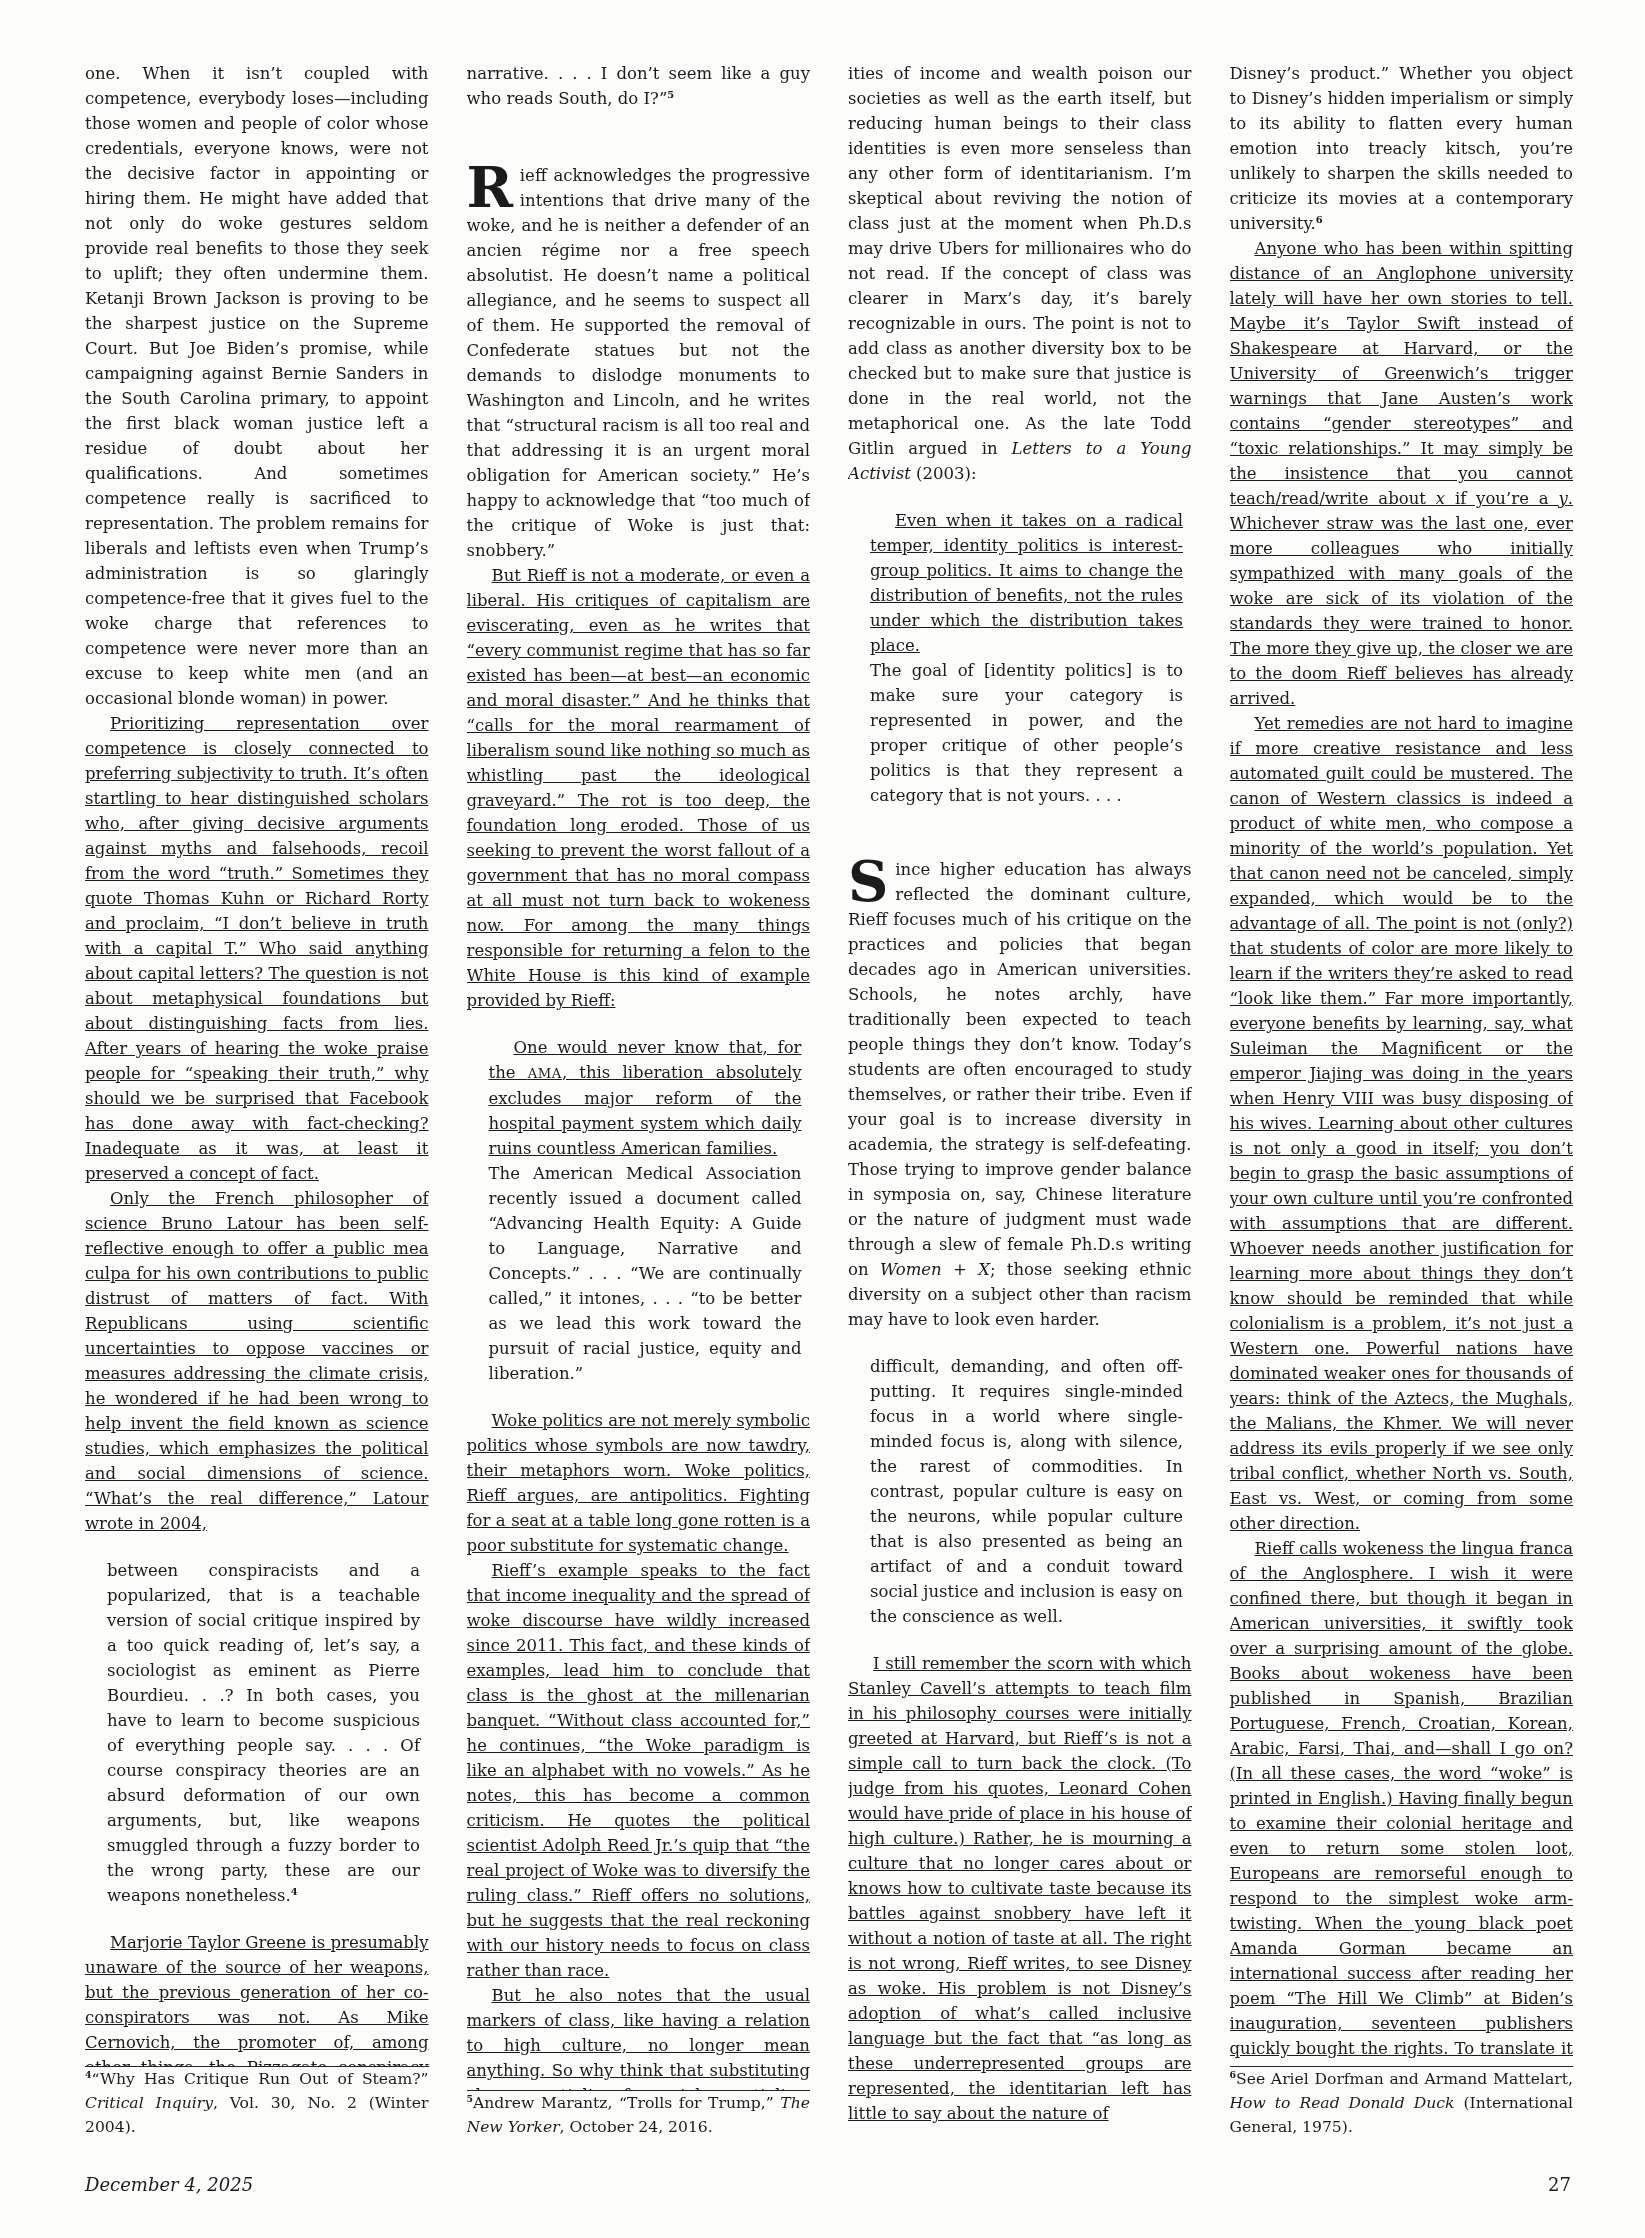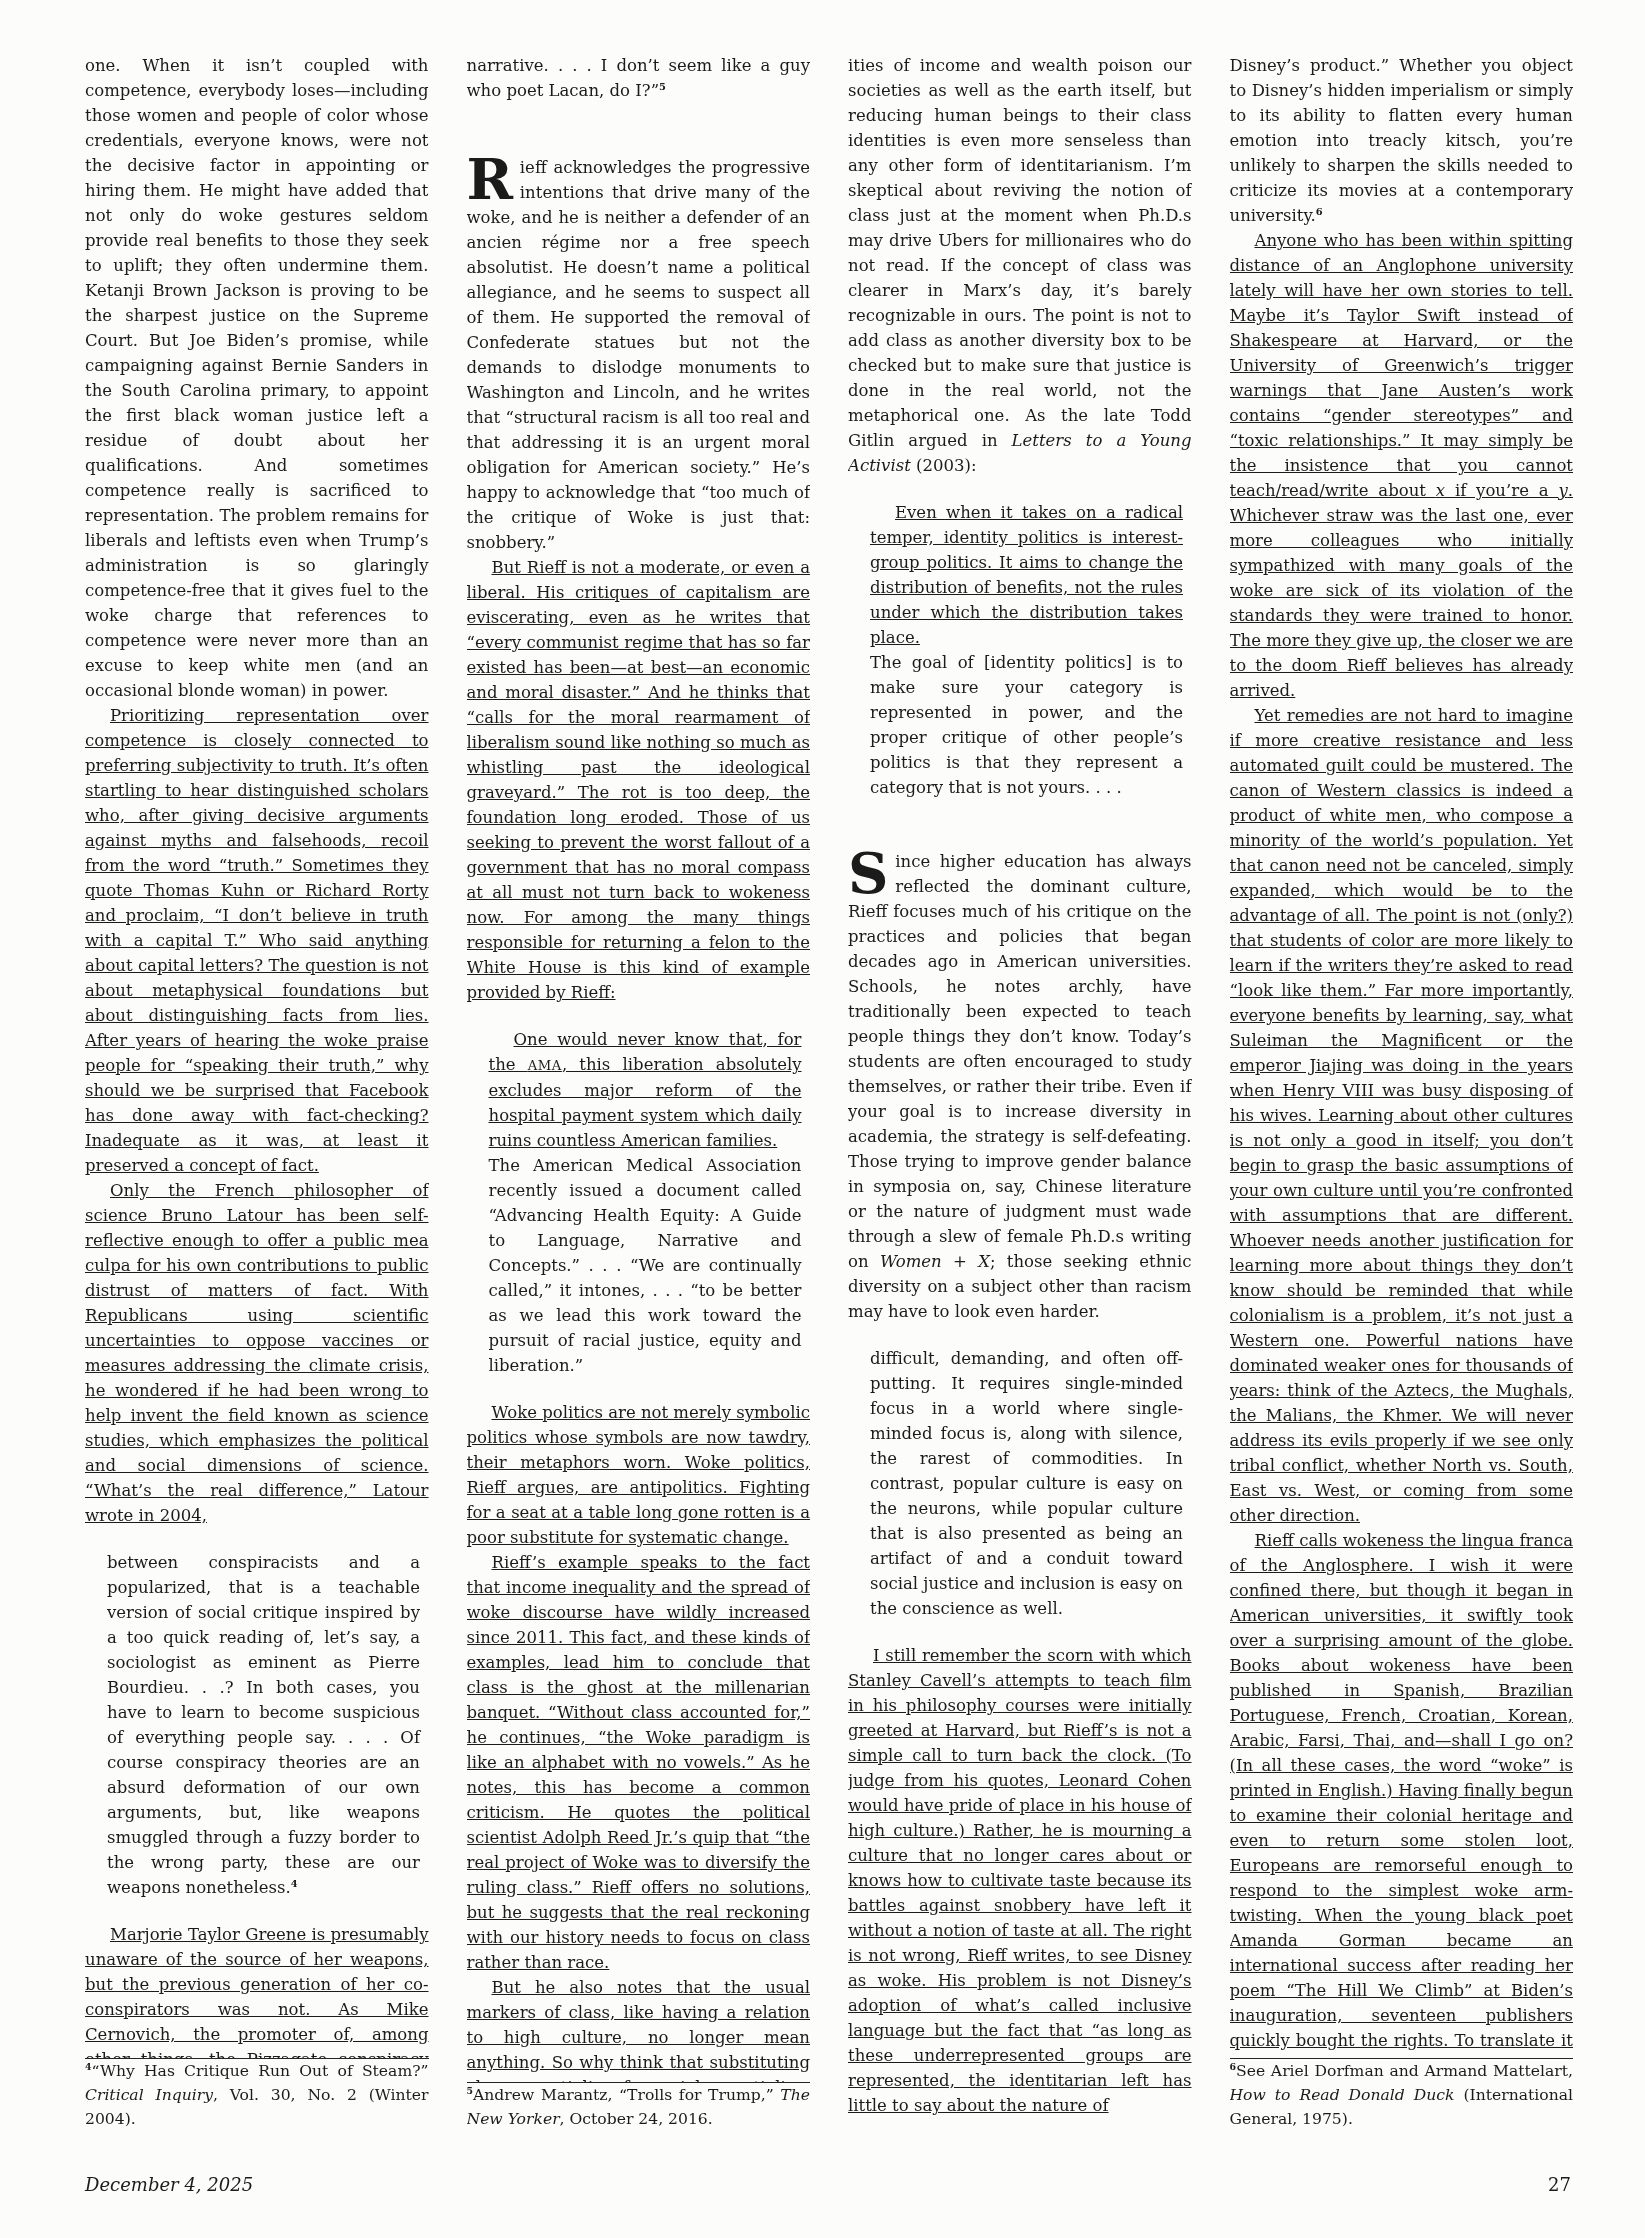--- a/index.html
+++ b/index.html
@@ -11,21 +11,21 @@
     position: relative;
     width: 1645px;
     height: 2239px;
     background: #fcfcfa;
     color: #1b1b1b;
     overflow: hidden;
   }
   .columns {
     position: absolute;
     left: 85px;
-    top: 53px;
+    top: 61px;
     width: 1488px;
     height: 2078px;
     display: grid;
     grid-template-columns: repeat(4, 1fr);
     column-gap: 38px;
   }
   .col {
     display: flex;
     flex-direction: column;
     overflow: hidden;
@@ -92,21 +92,21 @@
           <div class="para indent"><span>Only the French philosopher of science Bruno Latour has been self-reflective enough to offer a public mea culpa for his own contributions to public distrust of matters of fact. With Republicans using scientific uncertainties to oppose vaccines or measures addressing the climate crisis, he wondered if he had been wrong to help invent the field known as science studies, which emphasizes the political and social dimensions of science. “What’s the real difference,” Latour wrote in 2004,</span></div>
           <div class="quote"><span>between conspiracists and a popularized, that is a teachable version of social critique inspired by a too quick reading of, let’s say, a sociologist as eminent as Pierre Bourdieu. . .? In both cases, you have to learn to become suspicious of everything people say. . . . Of course conspiracy theories are an absurd deformation of our own arguments, but, like weapons smuggled through a fuzzy border to the wrong party, these are our weapons nonetheless.</span><span class="sup">4</span></div>
           <div class="para indent"><span>Marjorie Taylor Greene is presumably unaware of the source of her weapons, but the previous generation of her co-conspirators was not. As Mike Cernovich, the promoter of, among other things, the Pizzagate conspiracy theory, explained, “Look, I read postmodernist theory in college. If everything is a narrative, then we need alternatives to the dominant</span></div>
         </div>
       <div class="col-footnote">
         <div class="fn-text"><span class="sup">4</span><span>“Why Has Critique Run Out of Steam?” </span><span class="it">Critical Inquiry</span><span>, Vol. 30, No. 2 (Winter 2004).</span></div>
       </div>
     </div>
     <div class="col">
       <div class="col-main">
-          <div class="para"><span>narrative. . . . I don’t seem like a guy who poet Lacan, do I?”</span><span class="sup">5</span></div>
+          <div class="para"><span>narrative. . . . I don’t seem like a guy who reads South, do I?”</span><span class="sup">5</span></div>
           <div class="para" style="margin-top: 52px;"><span class="dropcap">R</span><span>ieff acknowledges the progressive intentions that drive many of the woke, and he is neither a defender of an ancien régime nor a free speech absolutist. He doesn’t name a political allegiance, and he seems to suspect all of them. He supported the removal of Confederate statues but not the demands to dislodge monuments to Washington and Lincoln, and he writes that “structural racism is all too real and that addressing it is an urgent moral obligation for American society.” He’s happy to acknowledge that “too much of the critique of Woke is just that: snobbery.”</span></div>
           <div class="para indent"><span>But Rieff is not a moderate, or even a liberal. His critiques of capitalism are eviscerating, even as he writes that “every communist regime that has so far existed has been—at best—an economic and moral disaster.” And he thinks that “calls for the moral rearmament of liberalism sound like nothing so much as whistling past the ideological graveyard.” The rot is too deep, the foundation long eroded. Those of us seeking to prevent the worst fallout of a government that has no moral compass at all must not turn back to wokeness now. For among the many things responsible for returning a felon to the White House is this kind of example provided by Rieff:</span></div>
           <div class="quote indent"><span>One would never know that, for the </span><span class="sc">AMA</span><span>, this liberation absolutely excludes major reform of the hospital payment system which daily ruins countless American families.</span></div>
           <div class="quote"><span>The American Medical Association recently issued a document called “Advancing Health Equity: A Guide to Language, Narrative and Concepts.” . . . “We are continually called,” it intones, . . . “to be better as we lead this work toward the pursuit of racial justice, equity and liberation.”</span></div>
           <div class="para indent" style="margin-top: 1px;"><span>Woke politics are not merely symbolic politics whose symbols are now tawdry, their metaphors worn. Woke politics, Rieff argues, are antipolitics. Fighting for a seat at a table long gone rotten is a poor substitute for systematic change.</span></div>
           <div class="para indent"><span>Rieff’s example speaks to the fact that income inequality and the spread of woke discourse have wildly increased since 2011. This fact, and these kinds of examples, lead him to conclude that class is the ghost at the millenarian banquet. “Without class accounted for,” he continues, “the Woke paradigm is like an alphabet with no vowels.” As he notes, this has become a common criticism. He quotes the political scientist Adolph Reed Jr.’s quip that “the real project of Woke was to diversify the ruling class.” Rieff offers no solutions, but he suggests that the real reckoning with our history needs to focus on class rather than race.</span></div>
           <div class="para indent"><span>But he also notes that the usual markers of class, like having a relation to high culture, no longer mean anything. So why think that substituting class essentialism for racial essentialism is a winning strategy? It’s increasingly clear that great inequal-</span></div>
         </div>
       <div class="col-footnote">
         <div class="fn-text"><span class="sup">5</span><span>Andrew Marantz, “Trolls for Trump,” </span><span class="it">The New Yorker</span><span>, October 24, 2016.</span></div>

